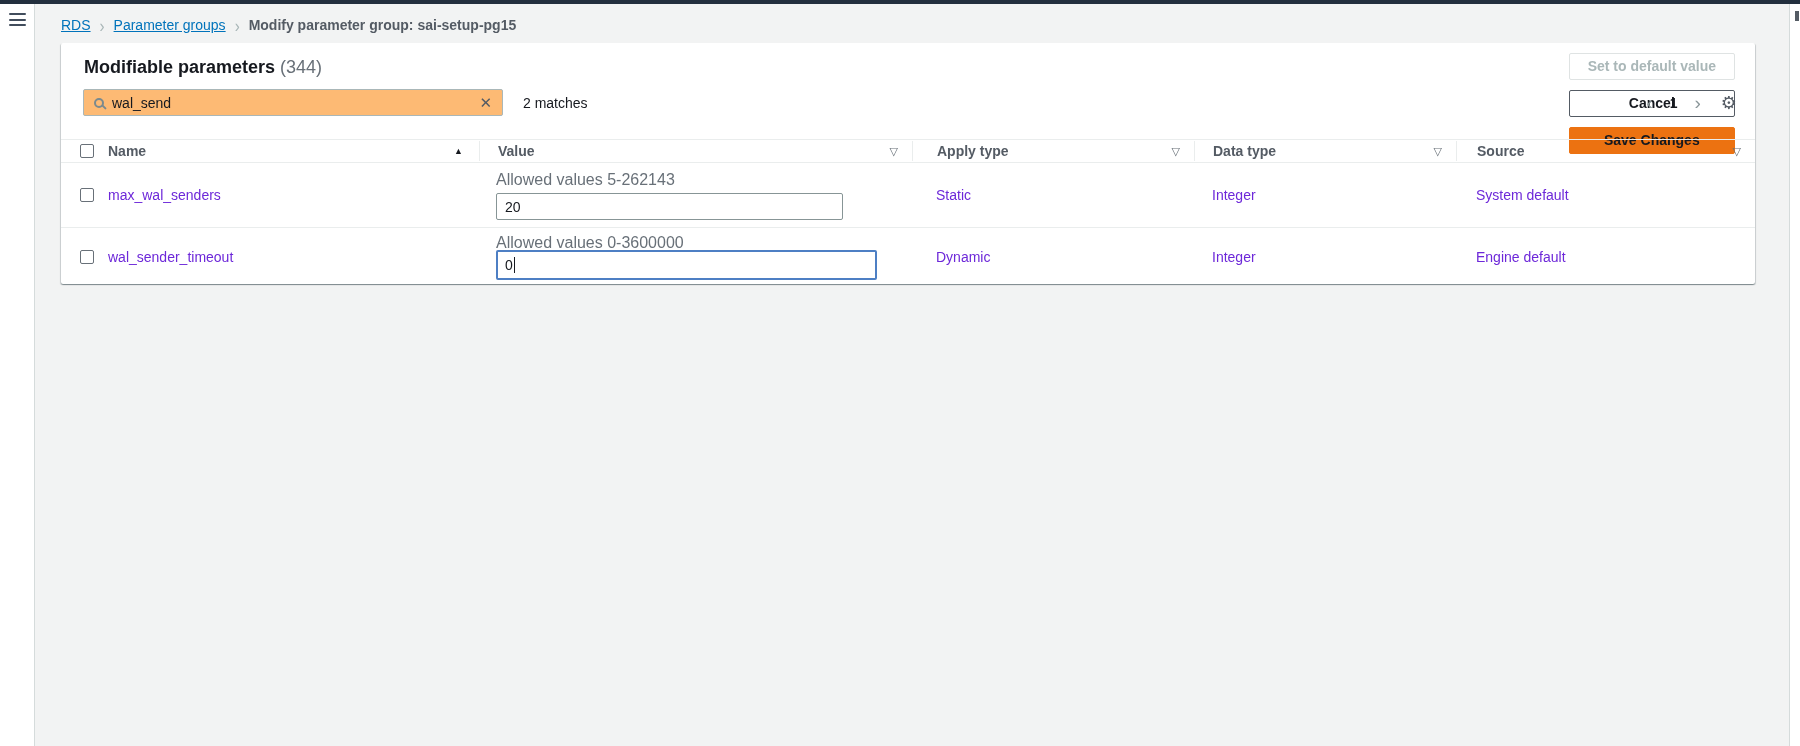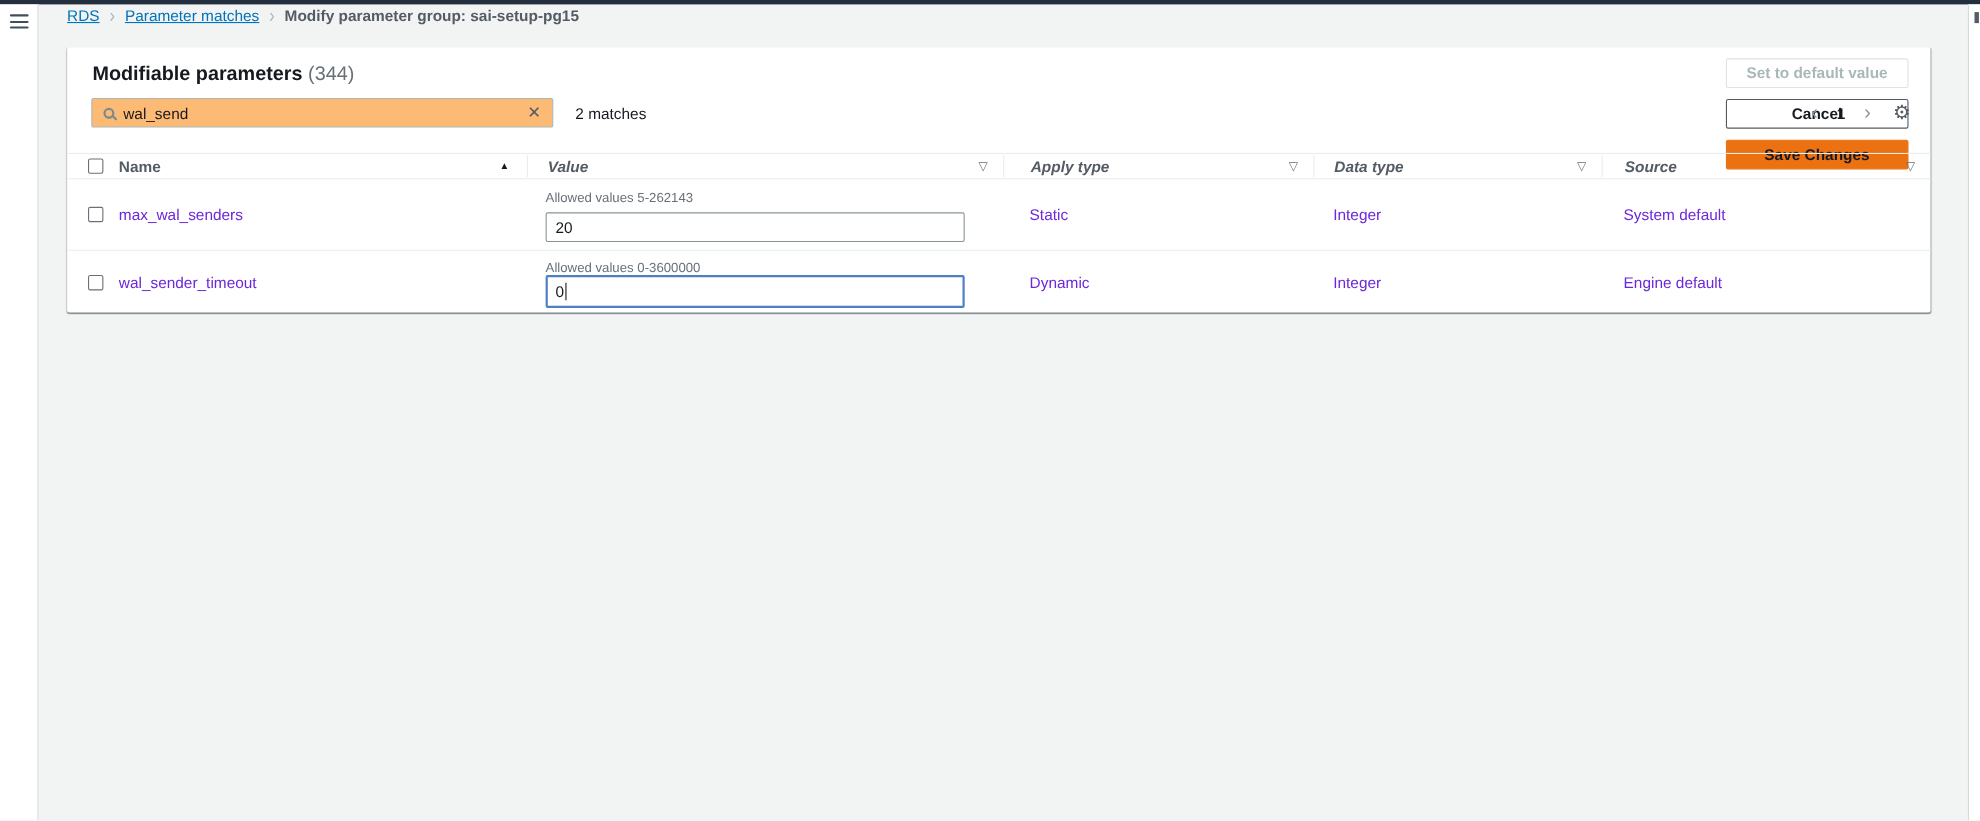--- a/index.html
+++ b/index.html
@@ -8,21 +8,21 @@
 
   .topbar { position:absolute; left:0; top:0; width:1800px; height:4px; background:#232f3e; }
 
   .sidebar { position:absolute; left:0; top:4px; width:35px; height:742px; background:#fff; border-right:1px solid #d5dbdb; }
   .burger { position:absolute; left:9px; top:9px; width:17px; height:13px; display:flex; flex-direction:column; justify-content:space-between; cursor:pointer; }
   .burger span { display:block; height:2px; background:#414d5c; border-radius:1px; }
 
   .tools-strip { position:absolute; right:0; top:4px; width:11px; height:742px; background:#fff; border-left:1px solid #d5dbdb; }
   .tools-strip .mark { position:absolute; left:5px; top:7px; width:4px; height:10px; background:#545b64; }
 
-  .breadcrumb { position:absolute; left:61px; top:6px; display:flex; align-items:center; gap:9px; font-size:14px; }
+  .breadcrumb { position:absolute; left:61px; top:17px; display:flex; align-items:center; gap:9px; font-size:14px; }
   .breadcrumb a { color:#0073bb; text-decoration:underline; cursor:pointer; }
   .crumb-sep { color:#aab7b8; font-size:15px; line-height:1; transform:scaleY(1.2); }
   .crumb-current { color:#545b64; font-weight:700; }
 
   .panel { position:absolute; left:61px; top:43px; width:1694px; height:241px; background:#fff; border-radius:2px;
            box-shadow:0 1px 1px 0 rgba(0,28,36,.3), 1px 1px 1px 0 rgba(0,28,36,.15), -1px 1px 1px 0 rgba(0,28,36,.15);padding-left:12px; }
 
   .panel-title { position:absolute; left:23px; top:13px; font-size:18px; line-height:22px; }
   .panel-title .t { font-weight:700; color:#16191f; }
   .panel-title .c { font-weight:400; color:#687078; }
@@ -52,28 +52,28 @@
   .row1 { height:65px; border-bottom:1px solid #eaeded; }
   .row2 { height:58px; }
   .c-sel { width:39px; flex:0 0 auto; display:flex; align-items:center; }
   .c-name { width:379px; flex:0 0 auto; padding-left:8px; position:relative; }
   .c-value { width:433px; flex:0 0 auto; position:relative; }
   .c-apply { width:282px; flex:0 0 auto; padding-left:24px; position:relative; }
   .c-data { width:262px; flex:0 0 auto; padding-left:18px; position:relative; }
   .c-source { width:299px; flex:0 0 auto; padding-left:20px; position:relative; }
   .thead .c-value { padding-left:18px; }
   .thead .c-sel, .row .c-sel { justify-content:flex-start; }
-  .thead .hdiv { border-left:1px solid #eaeded; height:20px; display:flex; align-items:center;font-style:italic; }
+  .thead .hdiv { border-left:1px solid #eaeded; height:20px; display:flex; align-items:center; }
   .sort-asc { position:absolute; right:16px; top:50%; transform:translateY(-50%); font-size:9px; color:#16191f; }
   .filter-ic { position:absolute; right:14px; top:50%; transform:translateY(-50%); font-size:11px; color:#687078; font-family:"DejaVu Sans",sans-serif; cursor:pointer; }
   .checkbox { width:14px; height:14px; border:1.5px solid #687078; border-radius:2px; background:#fff; margin-left:19px; cursor:pointer; flex:0 0 auto; }
   .cell-center { display:flex; align-items:center; font-size:14px; color:#6d28d9; }
-  .allowed { font-size:12px; color:#687078; margin:10px 0 0 17px; line-height:14px; }
+  .allowed { font-size:16px; color:#687078; margin:10px 0 0 17px; line-height:14px; }
   .row2 .allowed { margin-top:8px; }
-  .val-input { display:block; margin:6px 0 0 17px; width:381px; height:27px; border:1px solid #879596; border-radius:2px; padding:0 8px; font-size:14px; color:#16191f; font-family:inherit; outline:none; background:#fff; }
+  .val-input { display:block; margin:6px 0 0 17px; width:347px; height:27px; border:1px solid #879596; border-radius:2px; padding:0 8px; font-size:14px; color:#16191f; font-family:inherit; outline:none; background:#fff; }
   .val-input-focused { margin:0 0 0 17px; width:381px; height:30px; border:2px solid #4d7fc4; border-radius:2px; padding:0 7px; font-size:14px; color:#16191f; background:#fff; display:flex; align-items:center; }
   .caret { display:inline-block; width:1.5px; height:16px; background:#16191f; margin-left:1px; }
 </style>
 </head>
 <body>
 
 <div class="topbar"></div>
 
 <div class="sidebar">
   <div class="burger">
@@ -83,21 +83,21 @@
   </div>
 </div>
 
 <div class="tools-strip">
   <div class="mark"></div>
 </div>
 
 <div class="breadcrumb">
   <a>RDS</a>
   <span class="crumb-sep">›</span>
-  <a>Parameter matches</a>
+  <a>Parameter groups</a>
   <span class="crumb-sep">›</span>
   <span class="crumb-current">Modify parameter group: sai-setup-pg15</span>
 </div>
 
 <div class="panel">
 
   <div class="panel-title">
     <span class="t">Modifiable parameters</span>
     <span class="c">(344)</span>
   </div>

